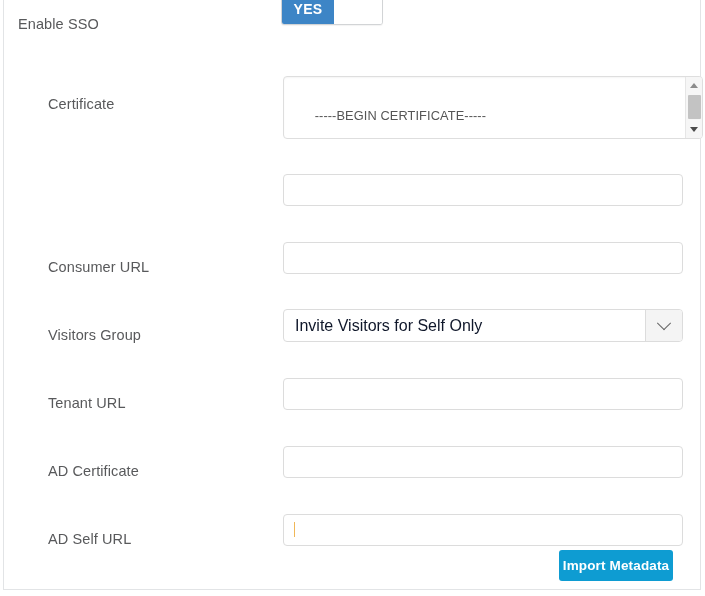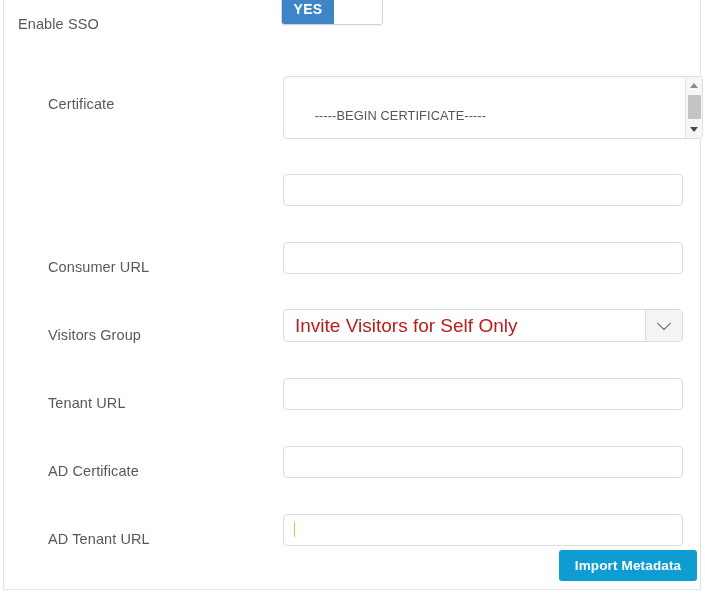--- a/index.html
+++ b/index.html
@@ -181,22 +181,22 @@
     border-radius: 4px;
     display: flex;
     align-items: stretch;
     cursor: pointer;
   }
   .select-value {
     flex: 1;
     display: flex;
     align-items: center;
     padding-left: 11px;
-    font-size: 19px;
-    color: #b91c1c;
+    font-size: 16px;
+    color: #0f172a;
     white-space: nowrap;
     overflow: hidden;
   }
   .select-btn {
     width: 36px;
     background: #f4f4f4;
     border-left: 1px solid #dcdcdc;
     border-radius: 0 3px 3px 0;
     display: flex;
     align-items: center;
@@ -207,21 +207,21 @@
     border-right: 1.4px solid #666;
     border-bottom: 1.4px solid #666;
     transform: rotate(45deg) translate(-2px,-2px);
   }
 
   
   .btn-primary {
     position: absolute;
     left: 559px;
     top: 550px;
-    width: 138px;
+    width: 114px;
     height: 31px;
     background: #0e9cd2;
     border: none;
     border-radius: 3px;
     color: #ffffff;
     font-family: "Liberation Sans", sans-serif;
     font-size: 13.5px;
     font-weight: bold;
     letter-spacing: .15px;
     cursor: pointer;
@@ -271,18 +271,18 @@
       <div class="chev"></div>
     </div>
   </div>
 
   <div class="label label-col" style="top:386px;">Tenant URL</div>
   <input class="field" style="top: 378px;" type="text" placeholder="">
 
   <div class="label label-col" style="top:454px;">AD Certificate</div>
   <input class="field" style="top: 446px;" type="text" placeholder="">
 
-  <div class="label label-col" style="top:522px;">AD Tenant URL</div>
+  <div class="label label-col" style="top:522px;">AD Self URL</div>
   <input class="field focused" style="top: 514px;" type="text" placeholder="">
   <div class="caret" style="top:522px;"></div>
 
   <button class="btn-primary" style="background: rgb(14, 156, 210);">Import Metadata</button>
 </div>
 
 </body></html>

